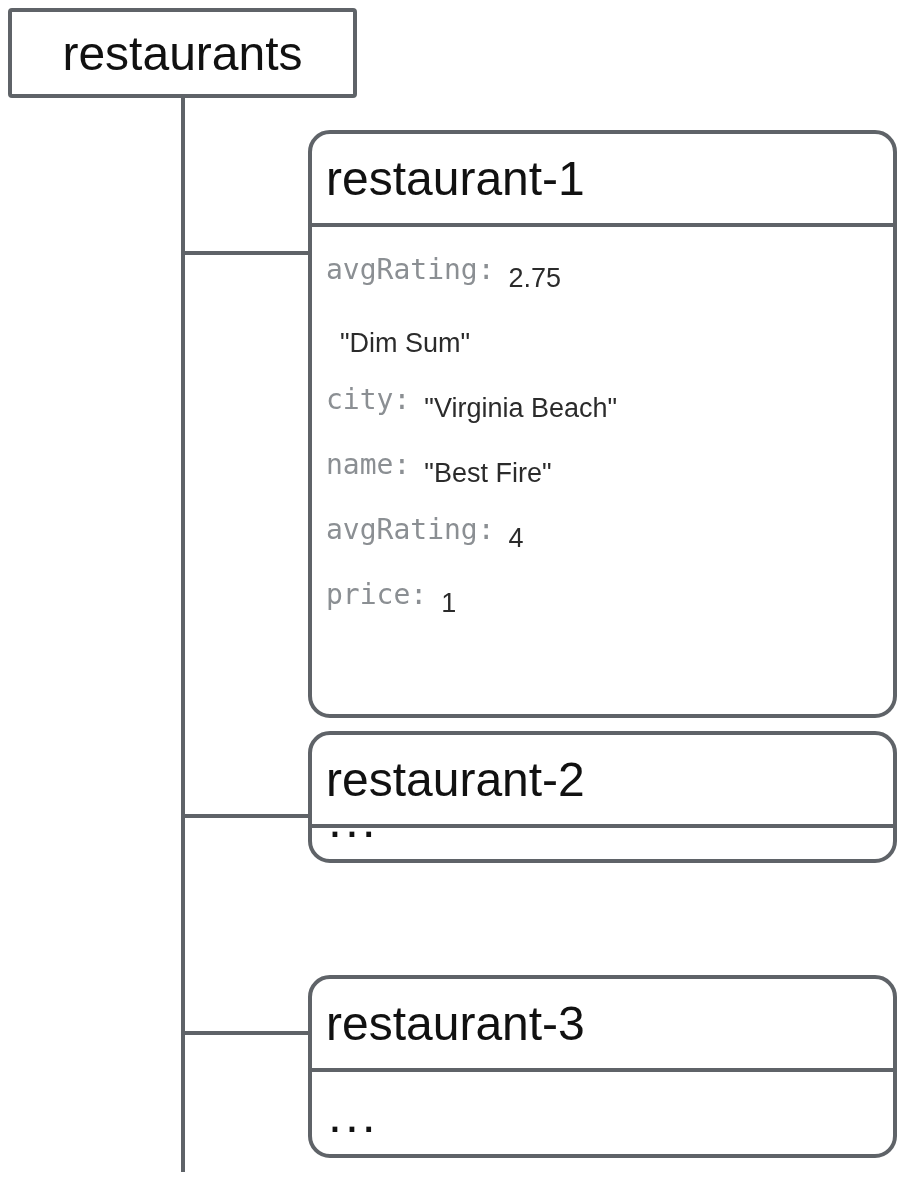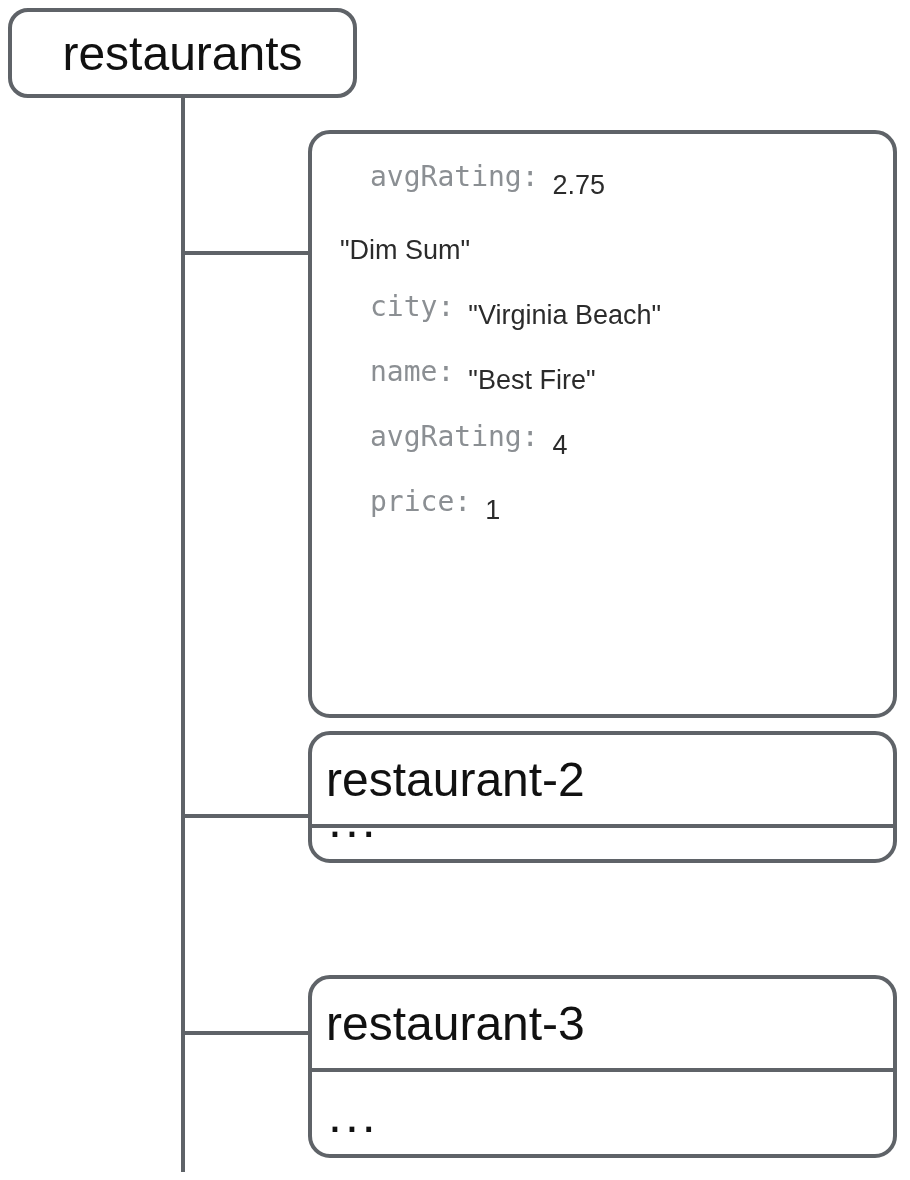--- a/index.html
+++ b/index.html
@@ -8,21 +8,21 @@
     --val:#2b2b2b;
     --title:#111111;
   }
   html,body{margin:0;padding:0;background:#ffffff;}
   .canvas{
     position:relative;width:910px;height:1180px;background:#ffffff;
     font-family:"Liberation Sans",sans-serif;overflow:hidden;
   }
   .root-node{
     position:absolute;left:8px;top:8px;width:349px;height:90px;
-    box-sizing:border-box;border:4px solid var(--line);border-radius:20px;
+    box-sizing:border-box;border:4px solid var(--line);border-radius:4px;
     background:#fff;display:flex;align-items:center;justify-content:center;
   }
   .node-title{font-size:48px;color:var(--title);white-space:nowrap;}
   .trunk{
     position:absolute;left:181px;top:98px;width:4px;height:1074px;
     background:var(--line);
   }
   .branch{
     position:absolute;left:184px;width:124px;height:4px;background:var(--line);
   }
@@ -38,21 +38,20 @@
   .card-3{top:975px;height:183px;}
   .card-header{
     height:93px;box-sizing:border-box;border-bottom:4px solid var(--line);
     display:flex;align-items:center;padding-left:14px;
   }
   .card-body{padding:10px 14px 0 14px;}
   .field-row{height:65px;display:flex;align-items:center;}
   .field-key{
     font-family:"DejaVu Sans Mono",monospace;font-size:28px;color:var(--key);
     white-space:pre;
-    margin-left:44px;
   }
   .field-value{font-size:27px;color:var(--val);margin-left:14px;white-space:pre;margin-top:18px;}
   .ellipsis{
     position:absolute;left:16px;bottom:14px;font-size:50px;line-height:1;
     color:var(--title);letter-spacing:3px;
   }
 </style>
 </head>
 <body>
 
@@ -61,20 +60,23 @@
   <div class="root-node">
     <span class="node-title">restaurants</span>
   </div>
 
   <div class="trunk"></div>
   <div class="branch branch-1"></div>
   <div class="branch branch-2"></div>
   <div class="branch branch-3"></div>
 
   <div class="card card-1">
+    <div class="card-header">
+      <span class="node-title">restaurant-1</span>
+    </div>
     <div class="card-body">
       <div class="field-row">
         <span class="field-key">avgRating:</span>
         <span class="field-value">2.75</span>
       </div>
       <div class="field-row">
         <span class="field-value">"Dim Sum"</span>
       </div>
       <div class="field-row">
         <span class="field-key">city:</span>

